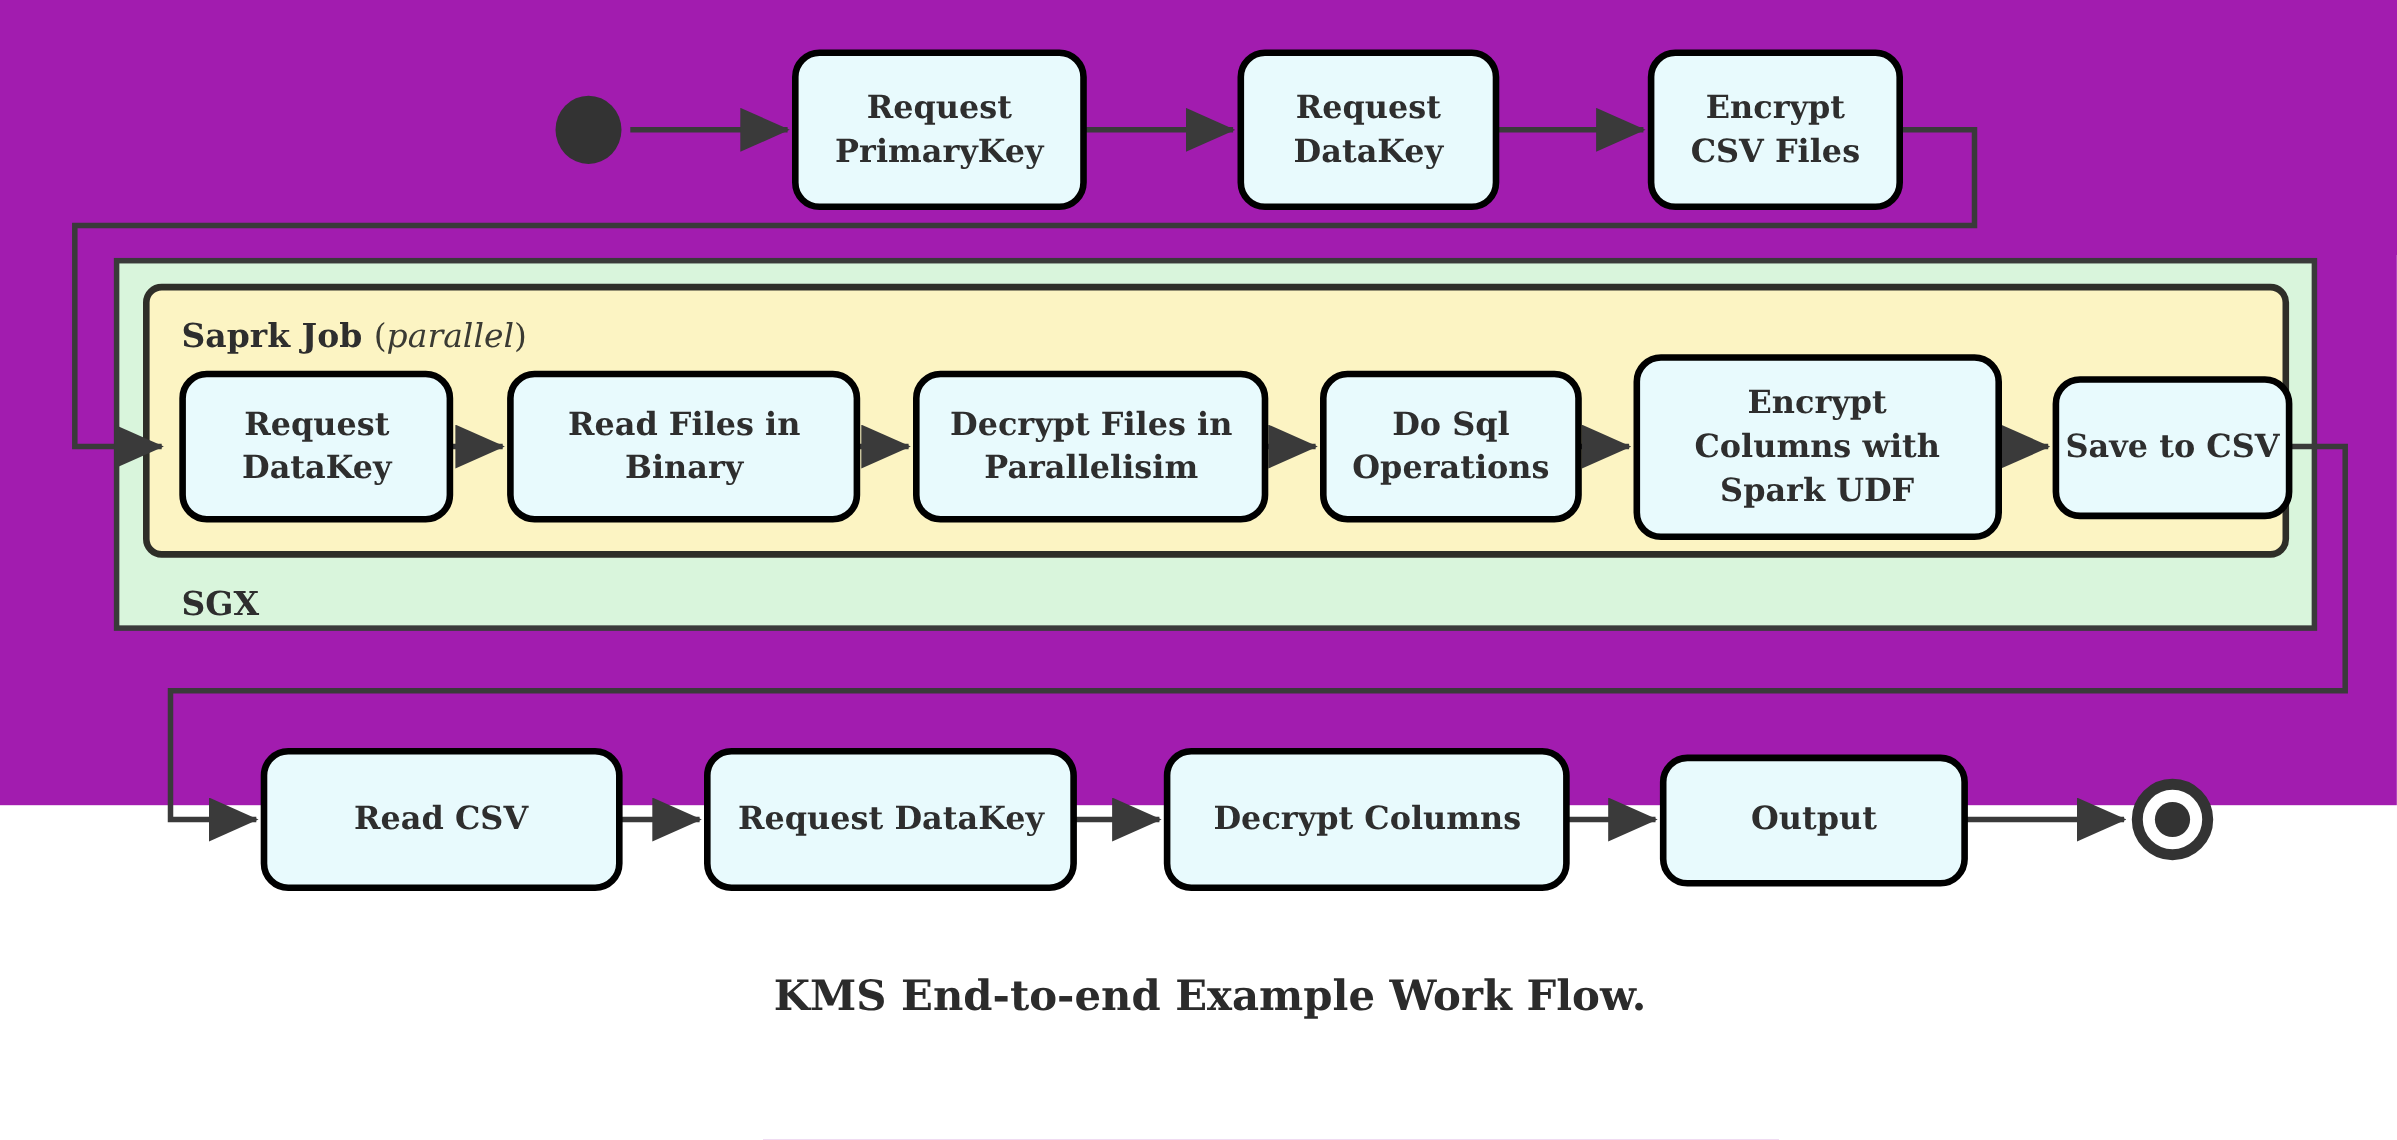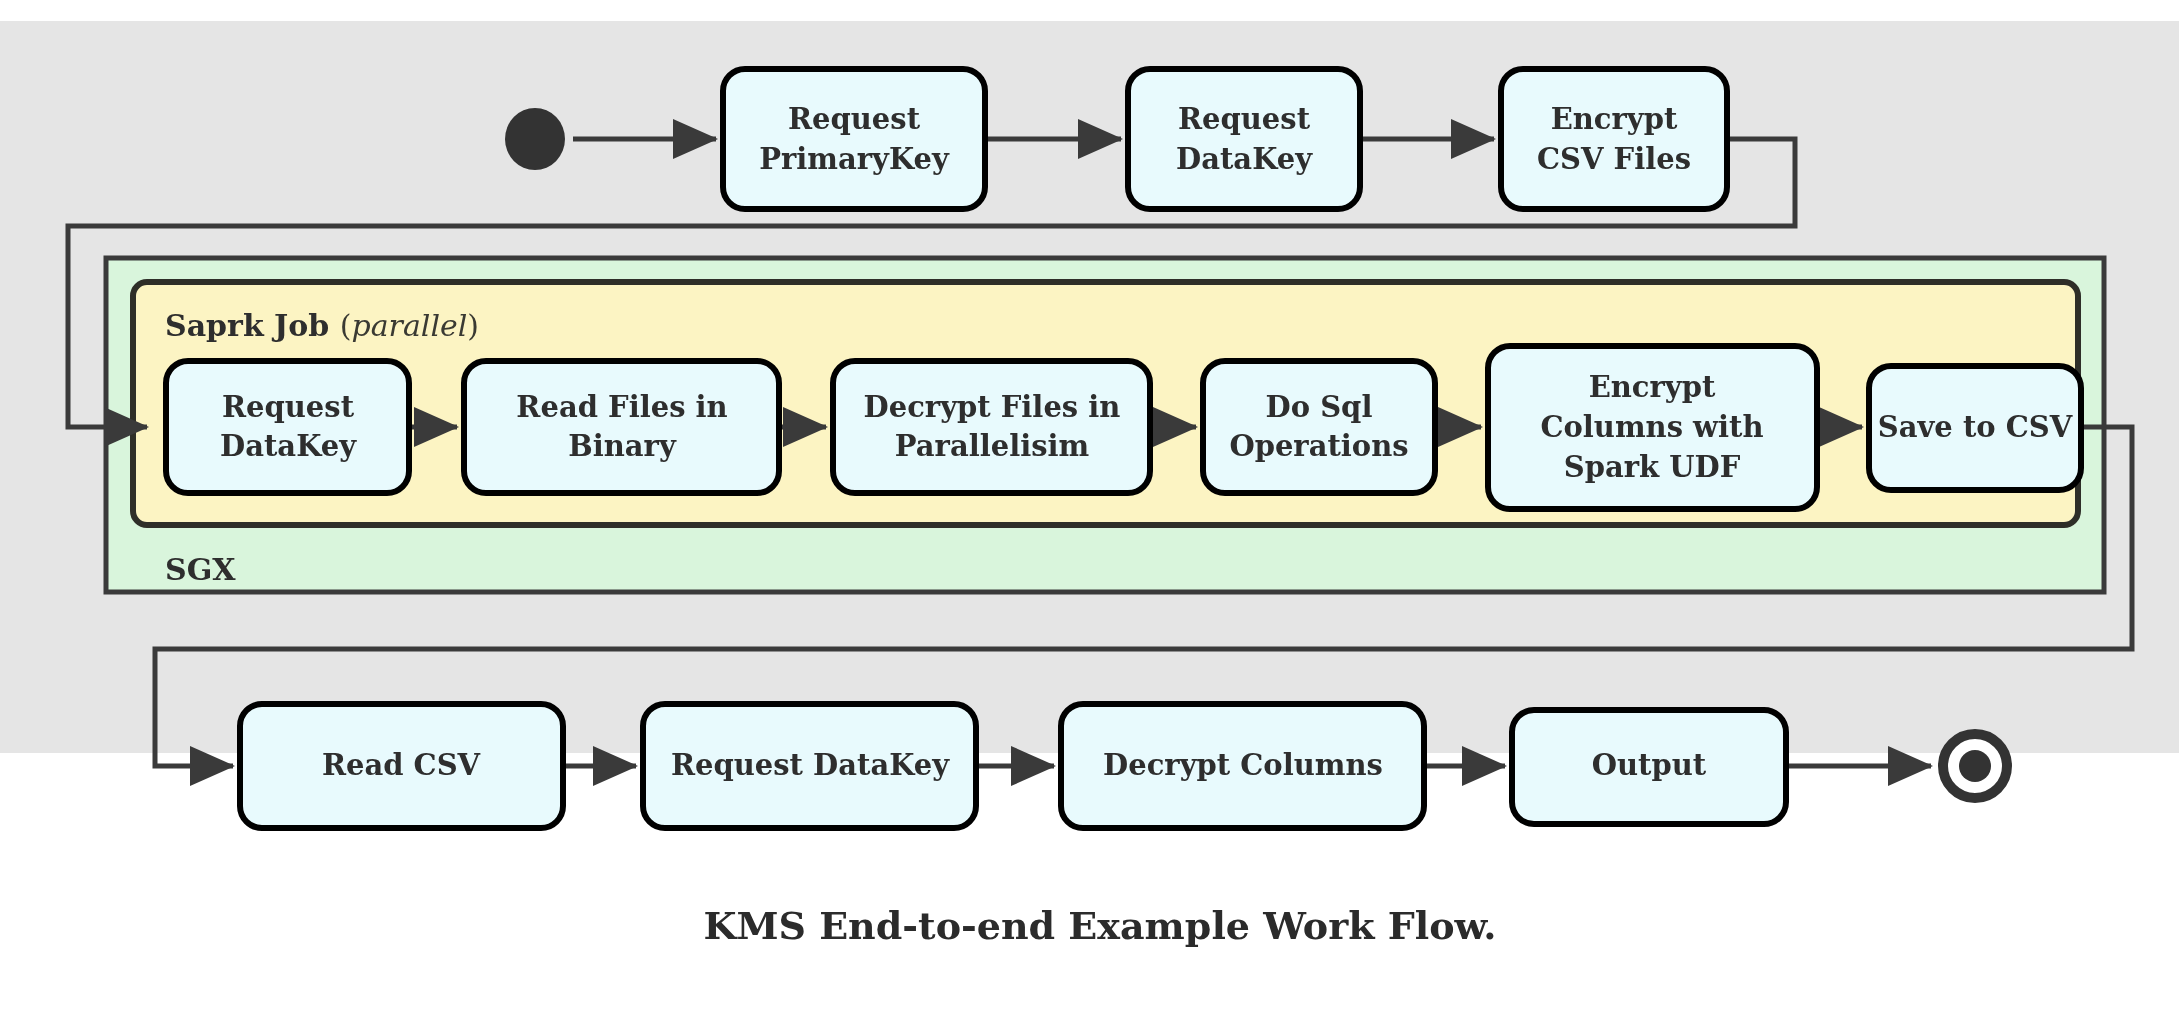--- a/index.html
+++ b/index.html
@@ -10,22 +10,21 @@
   body {
     width: 2179px;
     height: 1036px;
     overflow: hidden;
     font-family: "DejaVu Serif", "Liberation Serif", serif;
   }
   #diagram-root {
     position: relative;
     width: 2179px;
     height: 732px;
-    background: #e5e5e5;
-    margin-top: 21px;
+    background: #a21caf;
   }
   svg.canvas {
     position: absolute;
     top: 0;
     left: 0;
     width: 2179px;
     height: 1036px;
   }
   .node-label {
     font-family: "DejaVu Serif", "Liberation Serif", serif;

